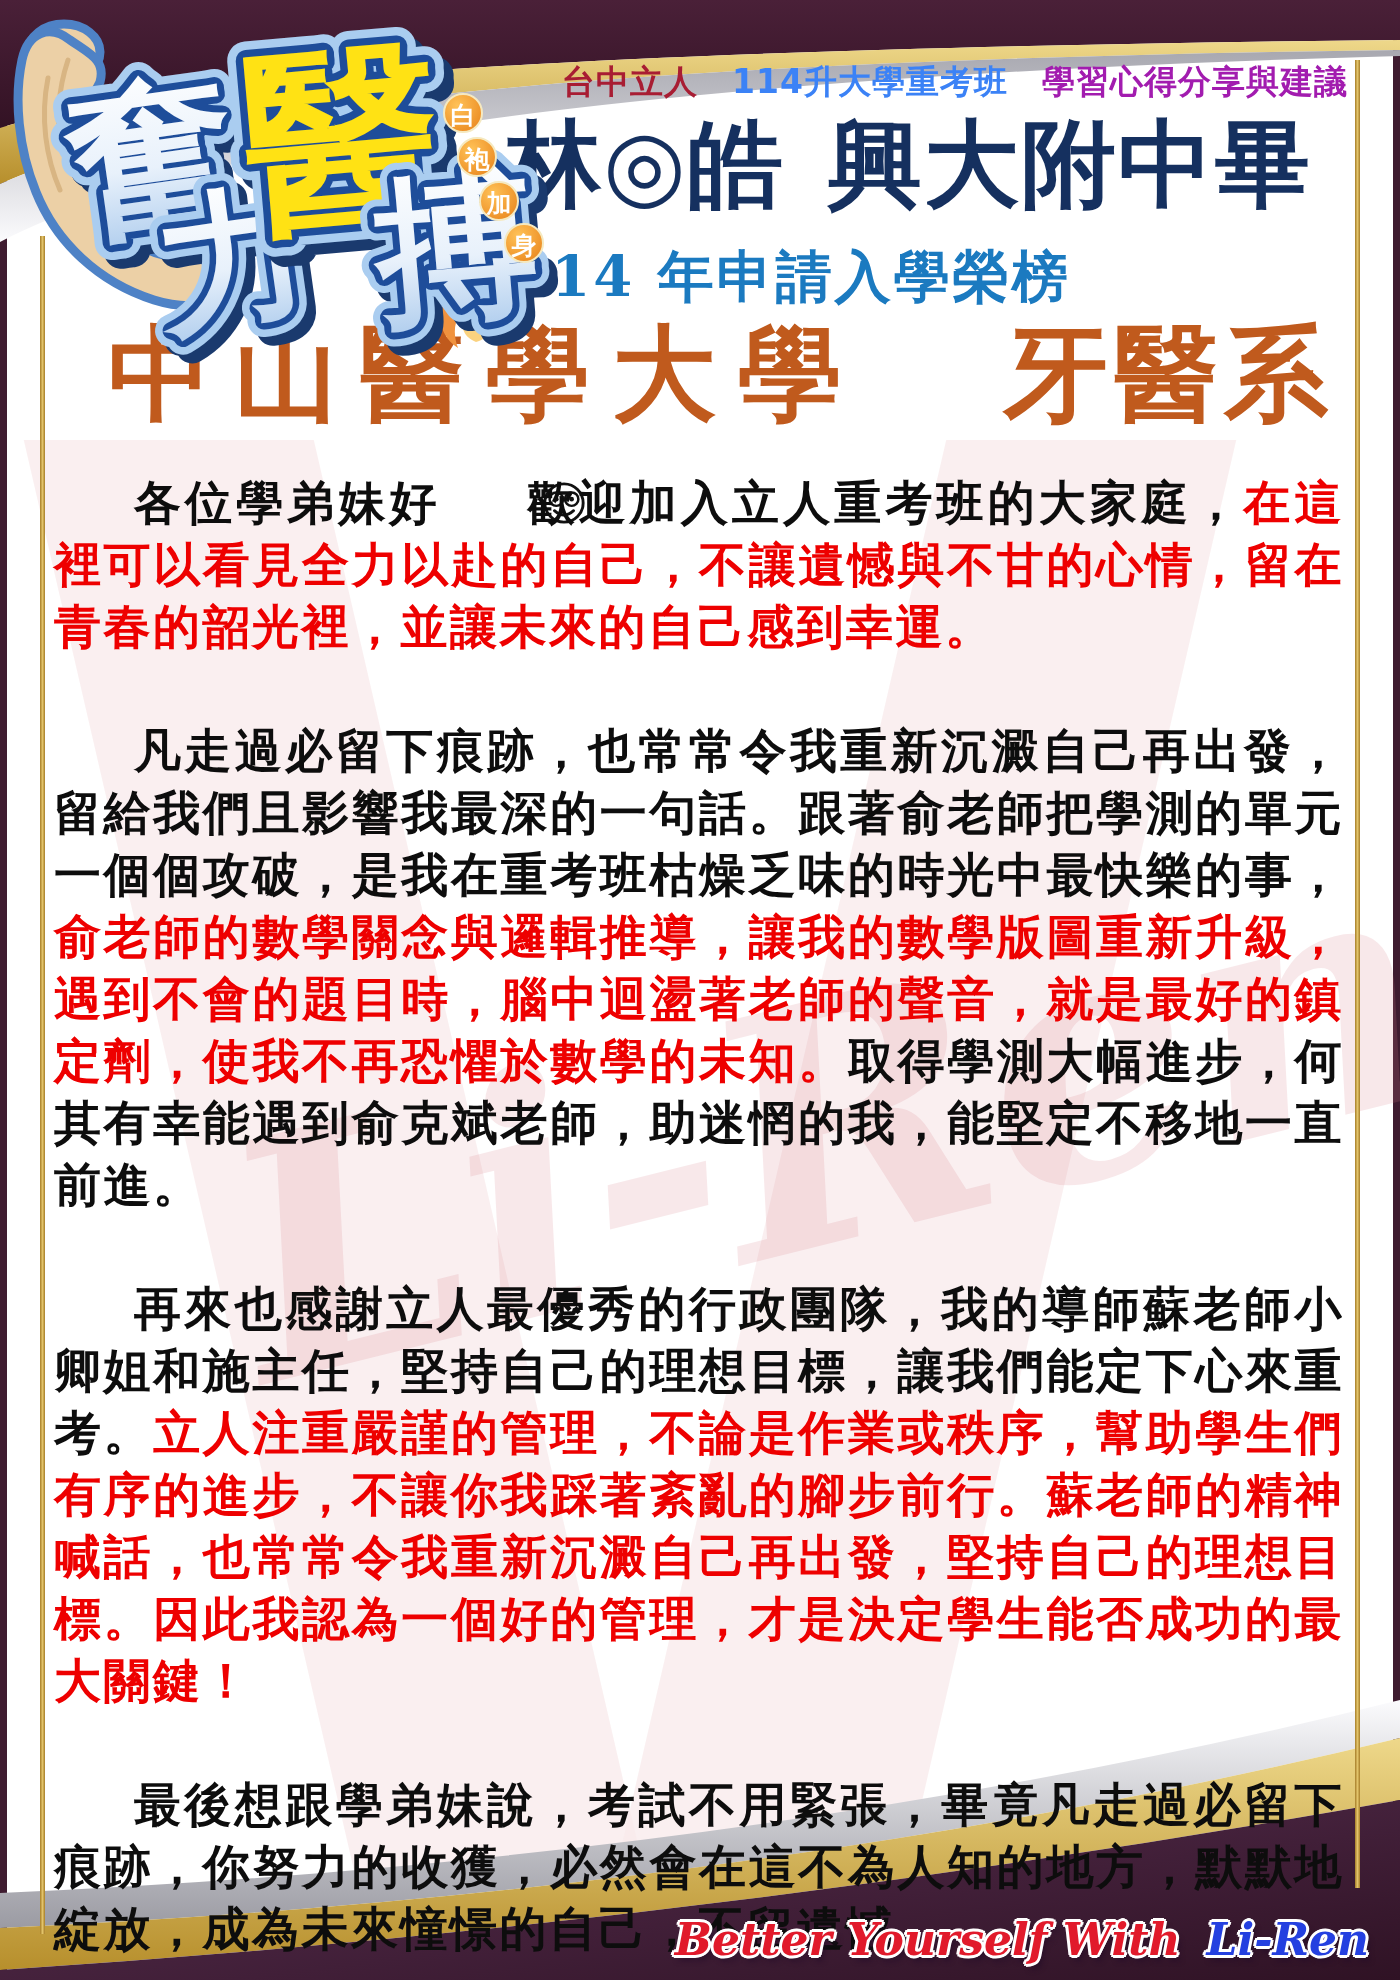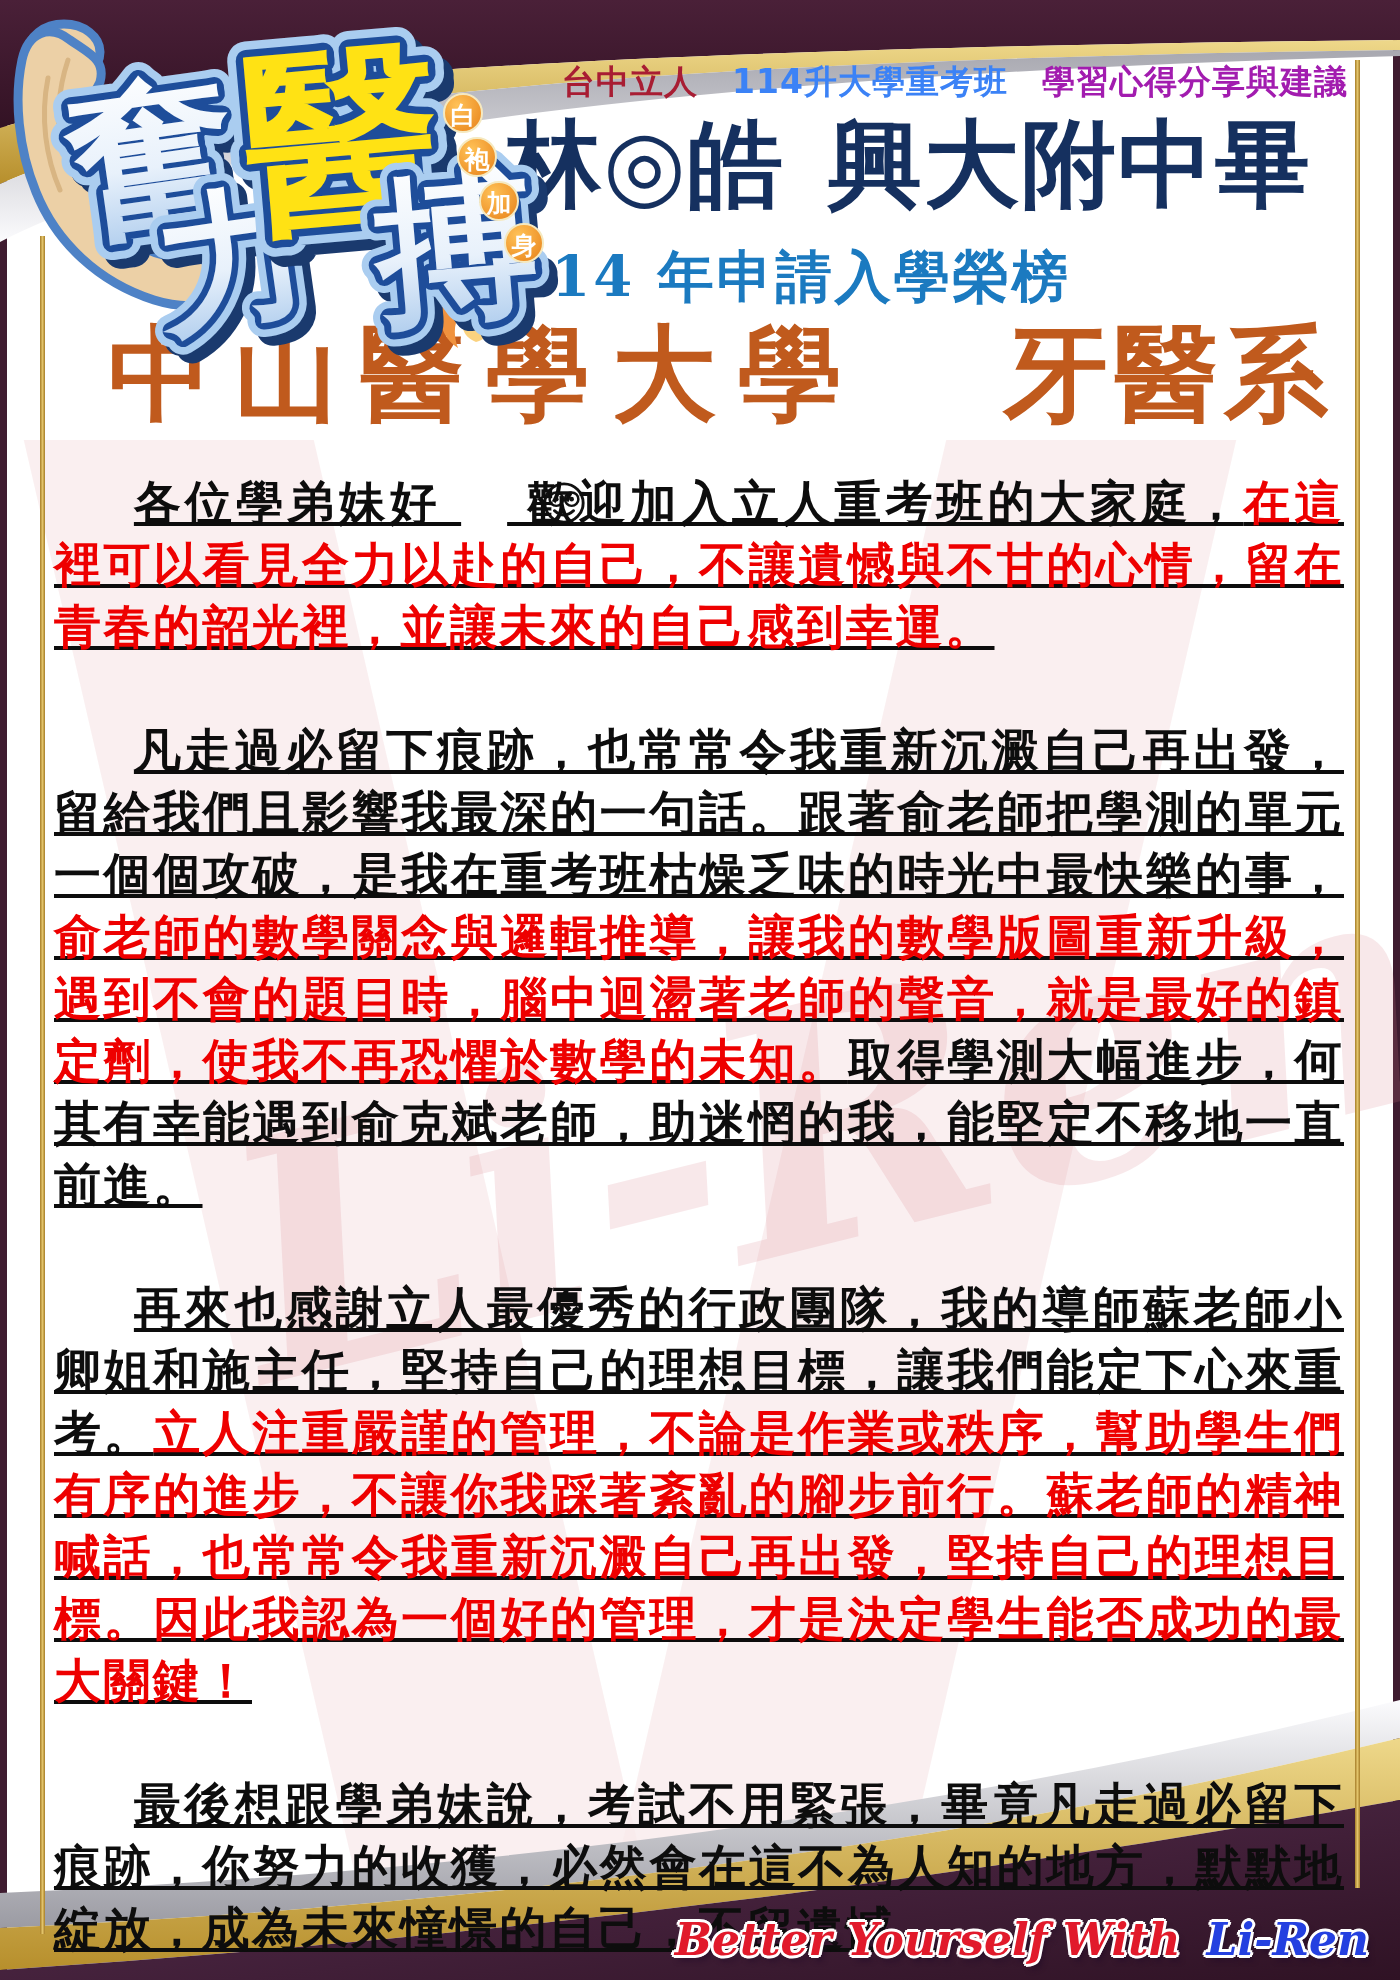--- a/index.html
+++ b/index.html
@@ -42,21 +42,21 @@
   .school-line{position:absolute;top:306px;left:108px;right:66px;z-index:4;display:flex;
         justify-content:space-between;align-items:baseline;color:#c05a1d;
         font:900 104px "DejaVu Serif","Liberation Serif",serif;white-space:nowrap;}
   .school-line .school{letter-spacing:22px;}
   .school-line .dept{letter-spacing:6px;}
 
   
   .body-text{position:absolute;top:472px;left:54px;right:56px;z-index:4;
         font-size:47px;font-weight:700;line-height:62px;letter-spacing:2.5px;
         text-align:justify;color:#0d0d0d;}
-  .body-text p{margin:0 0 62px 0;text-indent:1.7em;text-decoration:underline;}
+  .body-text p{margin:0 0 62px 0;text-indent:1.7em;}
   .seg-red{color:#ee0000;}
   .seg-black{color:#0d0d0d;}
   .inline-icon{display:inline-block;width:46px;height:46px;vertical-align:-7px;}
 
   
   .footer-slogan{position:absolute;top:1914px;right:31px;z-index:6;display:flex;gap:26px;
         font:italic 900 44px "DejaVu Serif","Liberation Serif",serif;white-space:nowrap;
         text-shadow:-3px 0 0 #fff,3px 0 0 #fff,0 -3px 0 #fff,0 3px 0 #fff,
         -2px -2px 0 #fff,2px -2px 0 #fff,-2px 2px 0 #fff,2px 2px 0 #fff,
         4px 6px 5px rgba(35,12,40,.6);}

